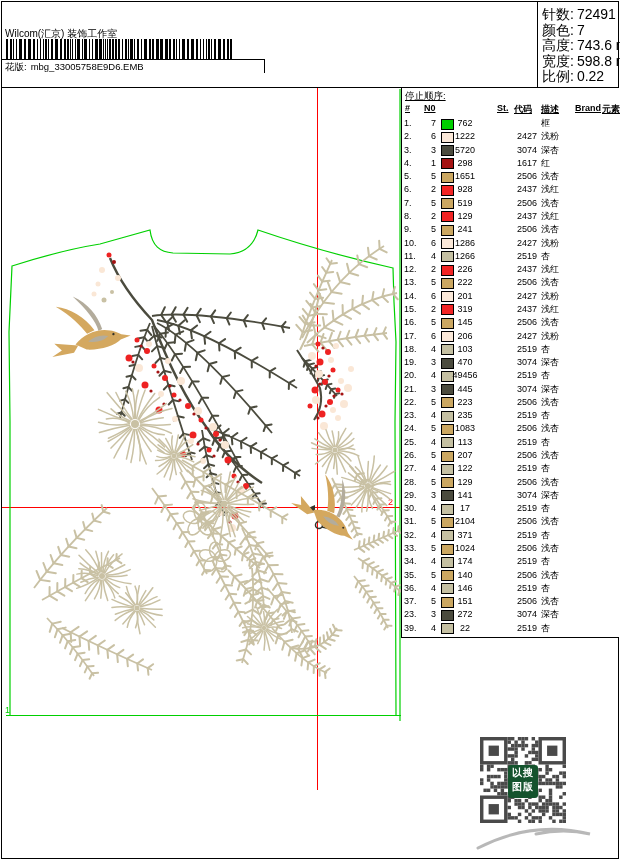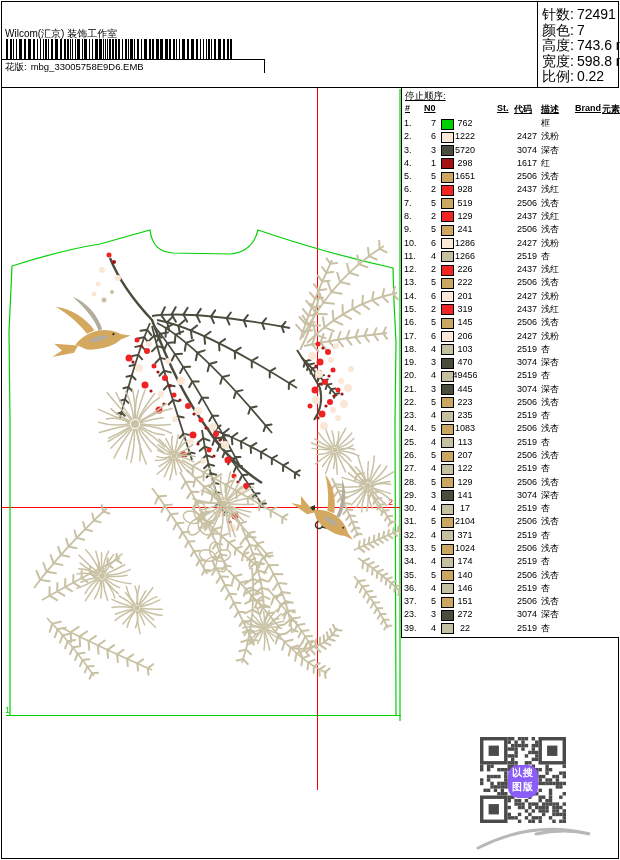--- a/index.html
+++ b/index.html
@@ -28,21 +28,21 @@
   .trow{position:relative;height:13.285px;line-height:13px;font-size:9px;}
   .trow span{position:absolute;top:0;white-space:nowrap;}
   .c-seq{left:2px;width:18px;}
   .c-needle{left:22px;width:12px;text-align:right;}
   .c-sw{left:39px;top:1.5px !important;width:11px;height:9px;border:1px solid #000;}
   .c-st{left:44px;width:38px;text-align:center;}
   .c-code{left:111px;width:28px;text-align:center;}
   .c-desc{left:139px;}
   
   .qr{position:absolute;left:478px;top:735px;width:86px;height:86px;}
-  .stamp{position:absolute;left:28px;top:28px;width:30px;height:33px;background:#8b5cf6;border-radius:10px;color:#fff;font-size:10px;font-weight:bold;line-height:14px;text-align:center;padding-top:1px;box-sizing:border-box;}
+  .stamp{position:absolute;left:28px;top:28px;width:30px;height:33px;background:#14532d;border-radius:3px;color:#fff;font-size:10px;font-weight:bold;line-height:14px;text-align:center;padding-top:1px;box-sizing:border-box;}
   .stamp div{height:14px;letter-spacing:1px;}
   .brandlogo{position:absolute;left:472px;top:820px;width:120px;height:34px;}
   .brandlogo .swoosh{position:absolute;left:0;top:0;}
   .brandlogo .txt{position:absolute;left:4px;top:4px;font-size:23px;font-weight:bold;font-style:italic;color:#e02020;text-shadow:1.5px 1.5px 0 #c9c9c9,3px 3px 0 #dedede;letter-spacing:0px;}
 </style>
 </head>
 <body>
 
 <div class="page">
 

